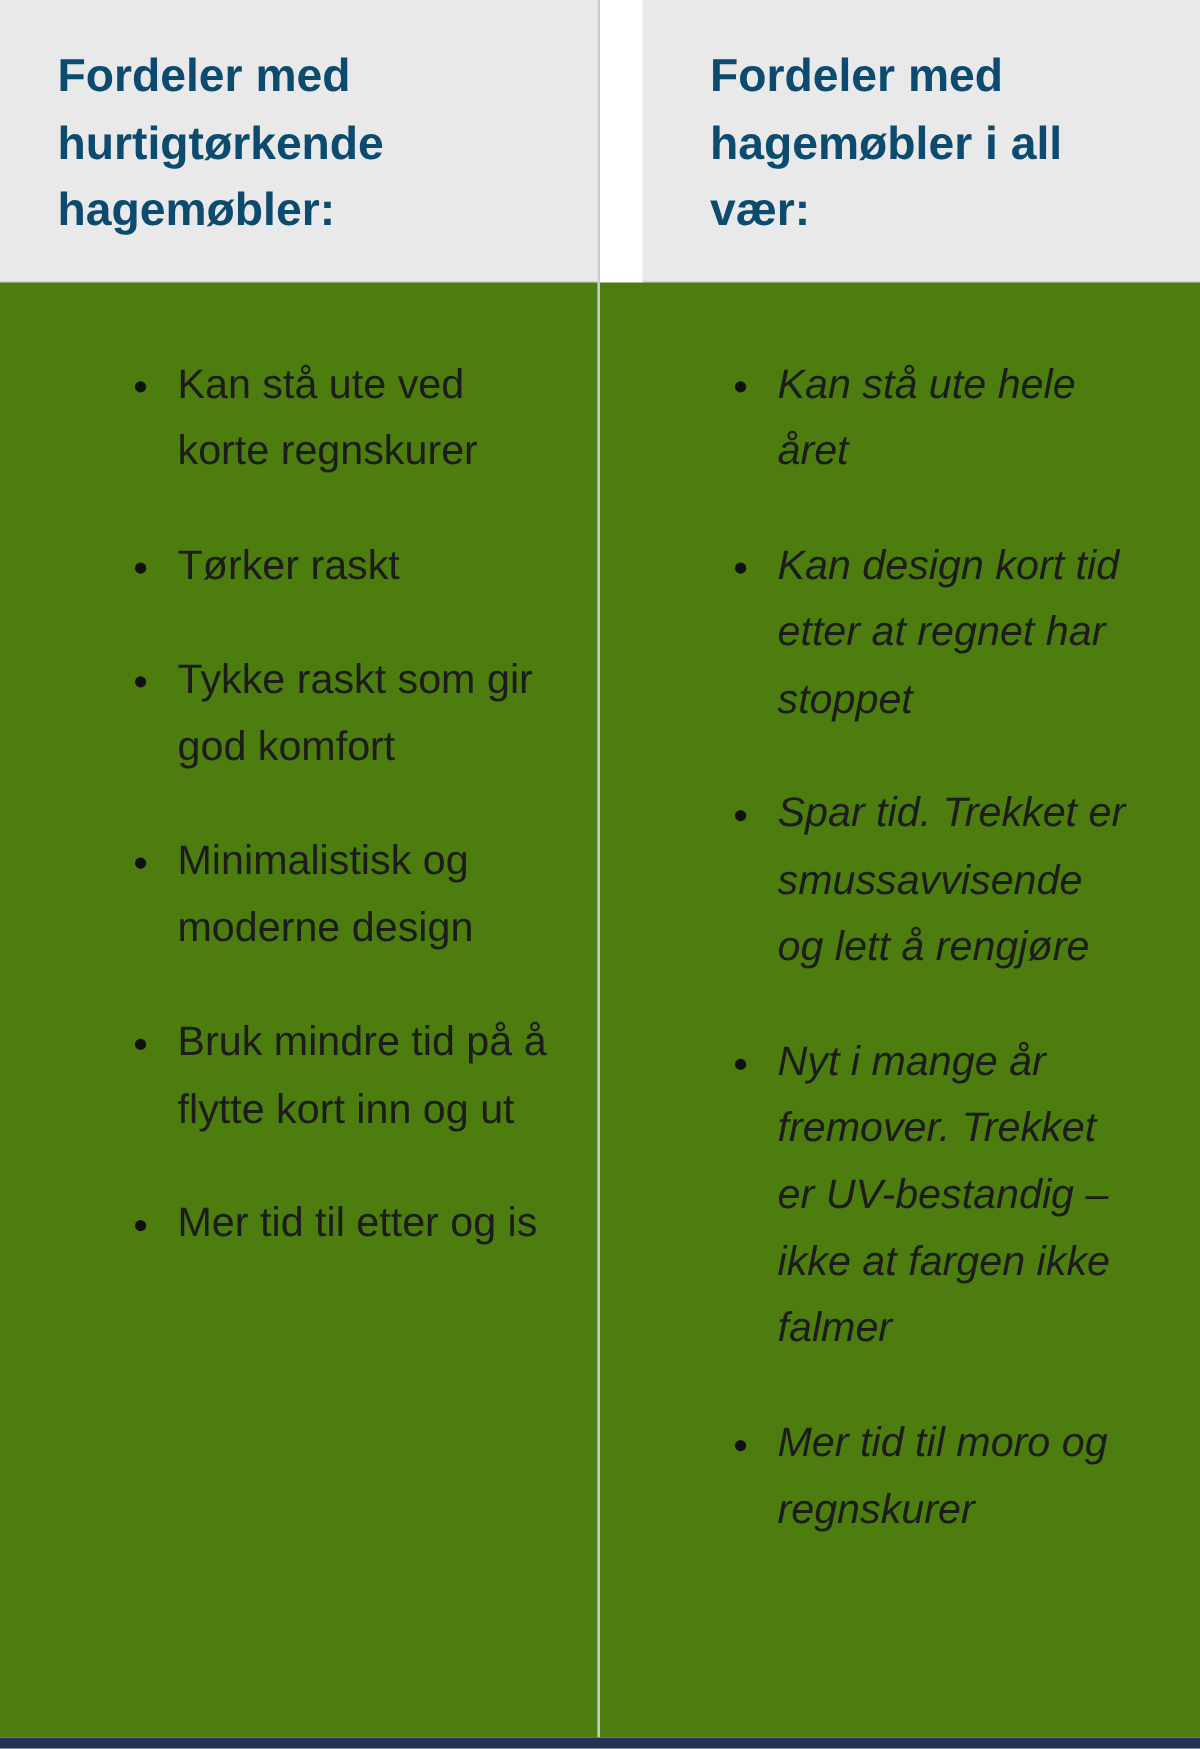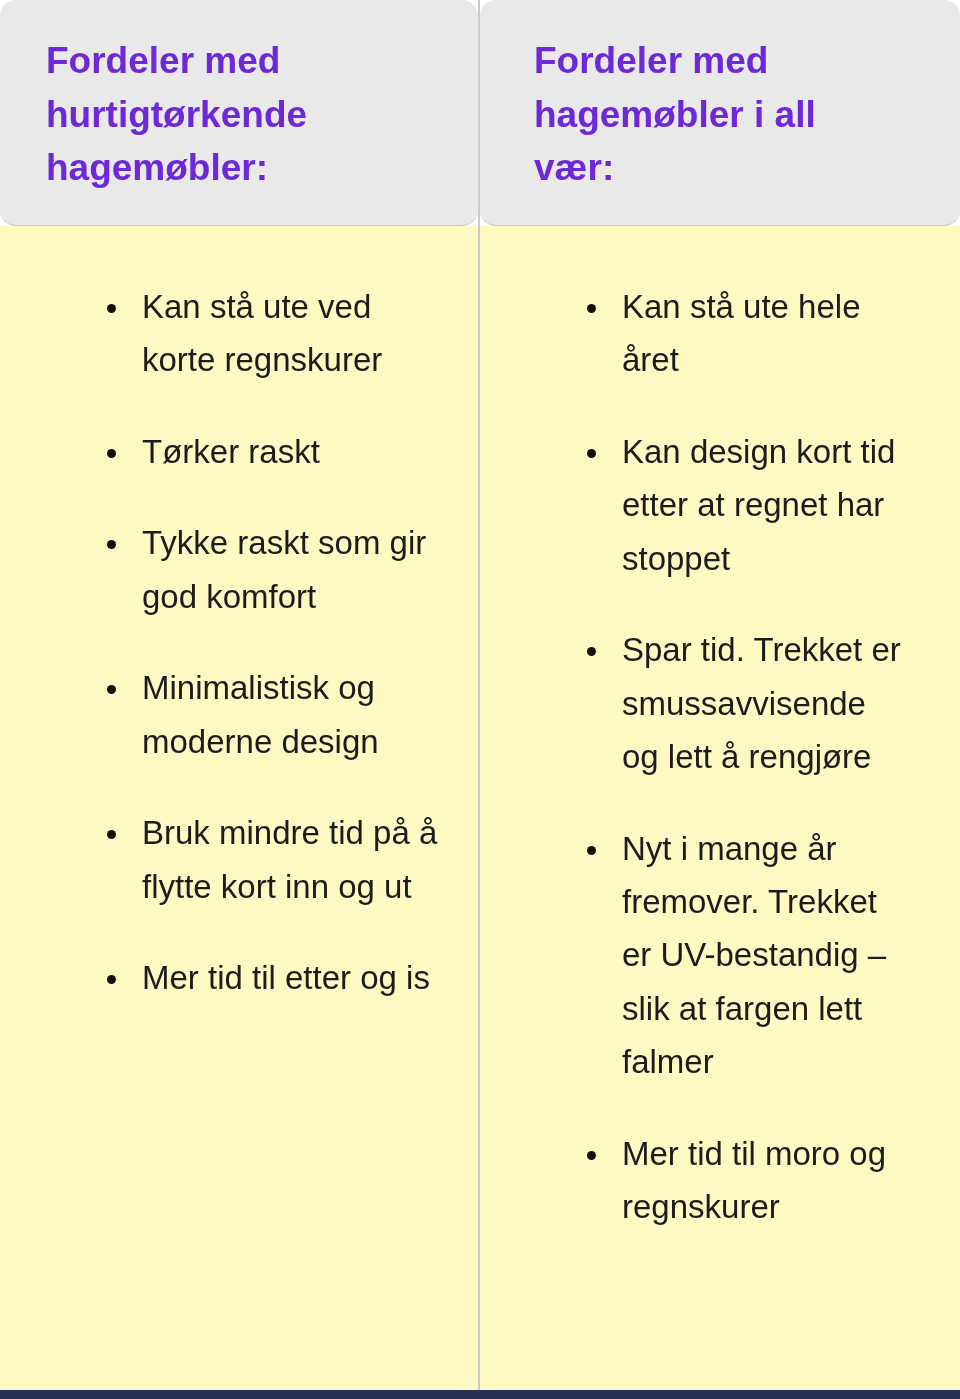--- a/index.html
+++ b/index.html
@@ -26,42 +26,43 @@
   .col-left {
     border-right: 2px solid #c9c9c9;
   }
   .cell-header {
     background: #e9e9e9;
     min-height: 210px;
     padding: 34px 40px 30px 46px;
     font-size: 37px;
     font-weight: bold;
     line-height: 1.45;
-    color: #6d28d9;
+    color: #0c4a6e;
     border-bottom: 1px solid #c9c9c9;
     hyphens: auto;
     overflow-wrap: break-word;
-    border-radius: 16px;
   }
   .col-right .cell-header {
     padding-left: 54px;
     padding-right: 60px;
+    margin-left: 34px;
   }
   .cell-body {
     flex: 1;
-    background: #fef9c3;
+    background: #4d7c0f;
     padding: 54px 30px 20px 0;
   }
   ul.benefit-list {
     margin: 0;
     padding: 0 10px 0 132px;
     list-style: disc;
   }
   .col-right ul.benefit-list {
     padding-right: 24px;
+    font-style: italic;
   }
   ul.benefit-list li {
     font-size: 33px;
     line-height: 1.62;
     margin-bottom: 38px;
     padding-left: 10px;
     color: #1c1c1c;
     hyphens: auto;
     overflow-wrap: break-word;
   }
@@ -97,21 +98,21 @@
     </div>
   </div>
 
   <div class="col col-right">
     <div class="cell-header">Fordeler med hagemøbler i all vær:</div>
     <div class="cell-body">
       <ul class="benefit-list">
         <li>Kan stå ute hele året</li>
         <li>Kan design kort tid etter at regnet har stoppet</li>
         <li>Spar tid. Trekket er smussavvisende og lett å rengjøre</li>
-        <li>Nyt i mange år fremover. Trekket er UV-bestandig – slik at fargen lett falmer</li>
+        <li>Nyt i mange år fremover. Trekket er UV-bestandig – ikke at fargen ikke falmer</li>
         <li>Mer tid til moro og regnskurer</li>
       </ul>
     </div>
   </div>
 
 </div>
 
 <div class="bottom-bar"></div>
 
 </body></html>

